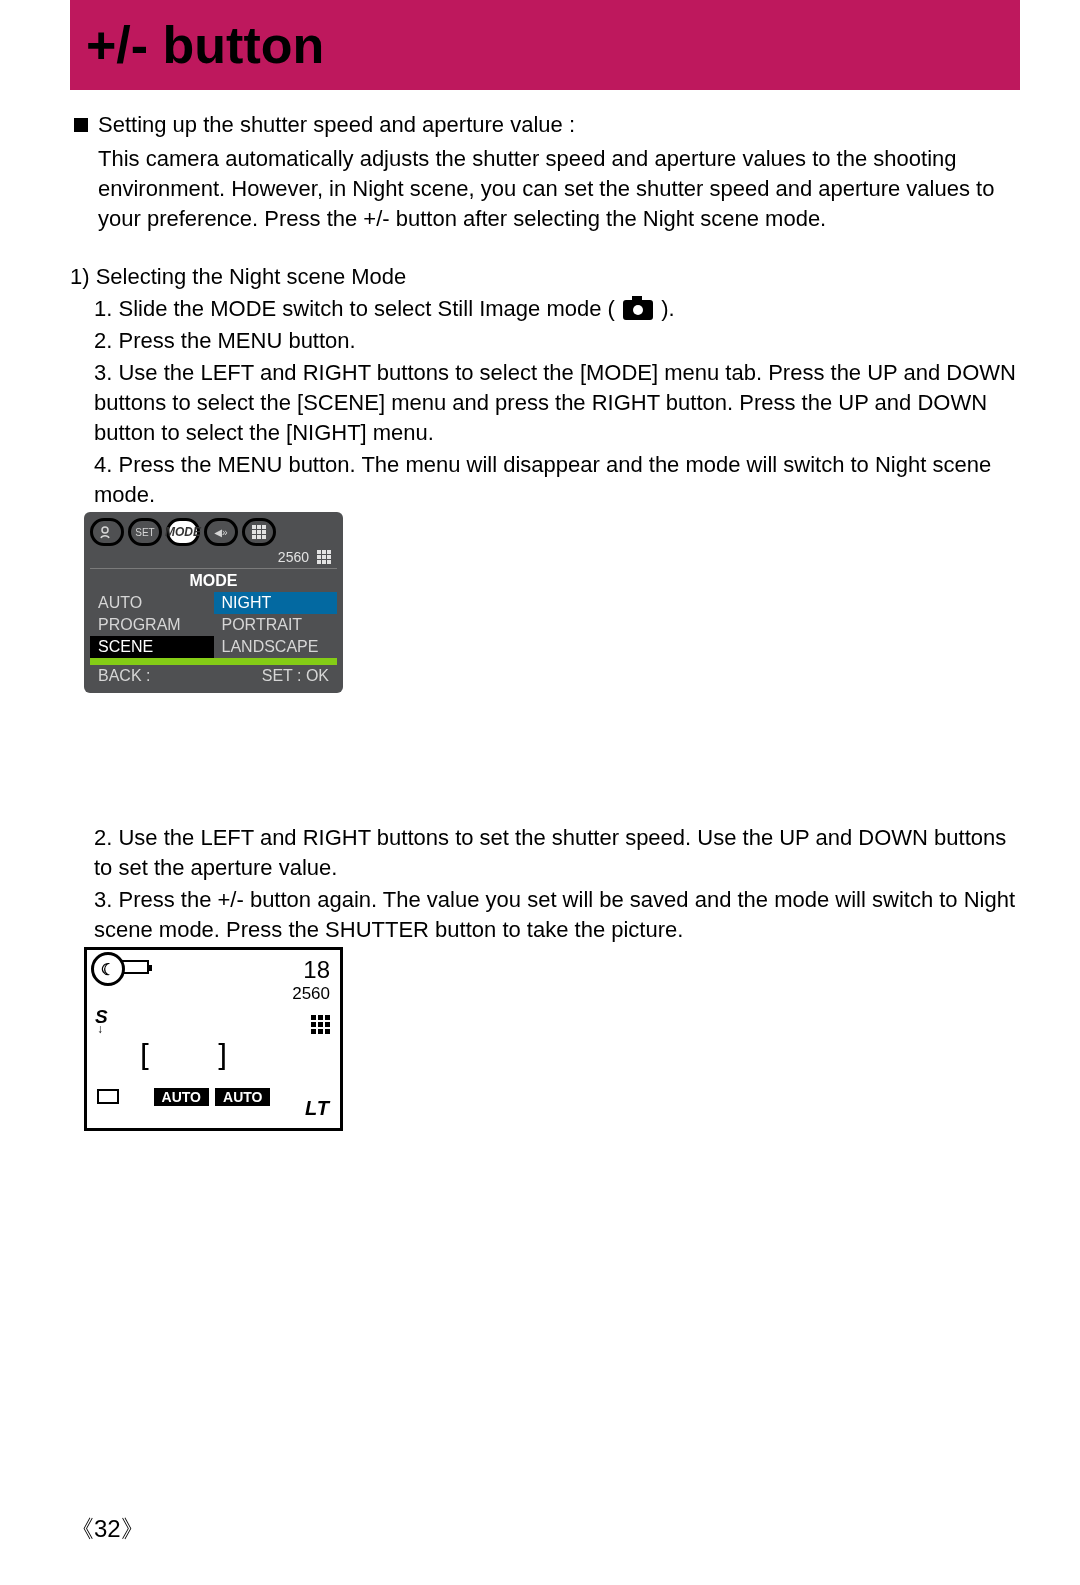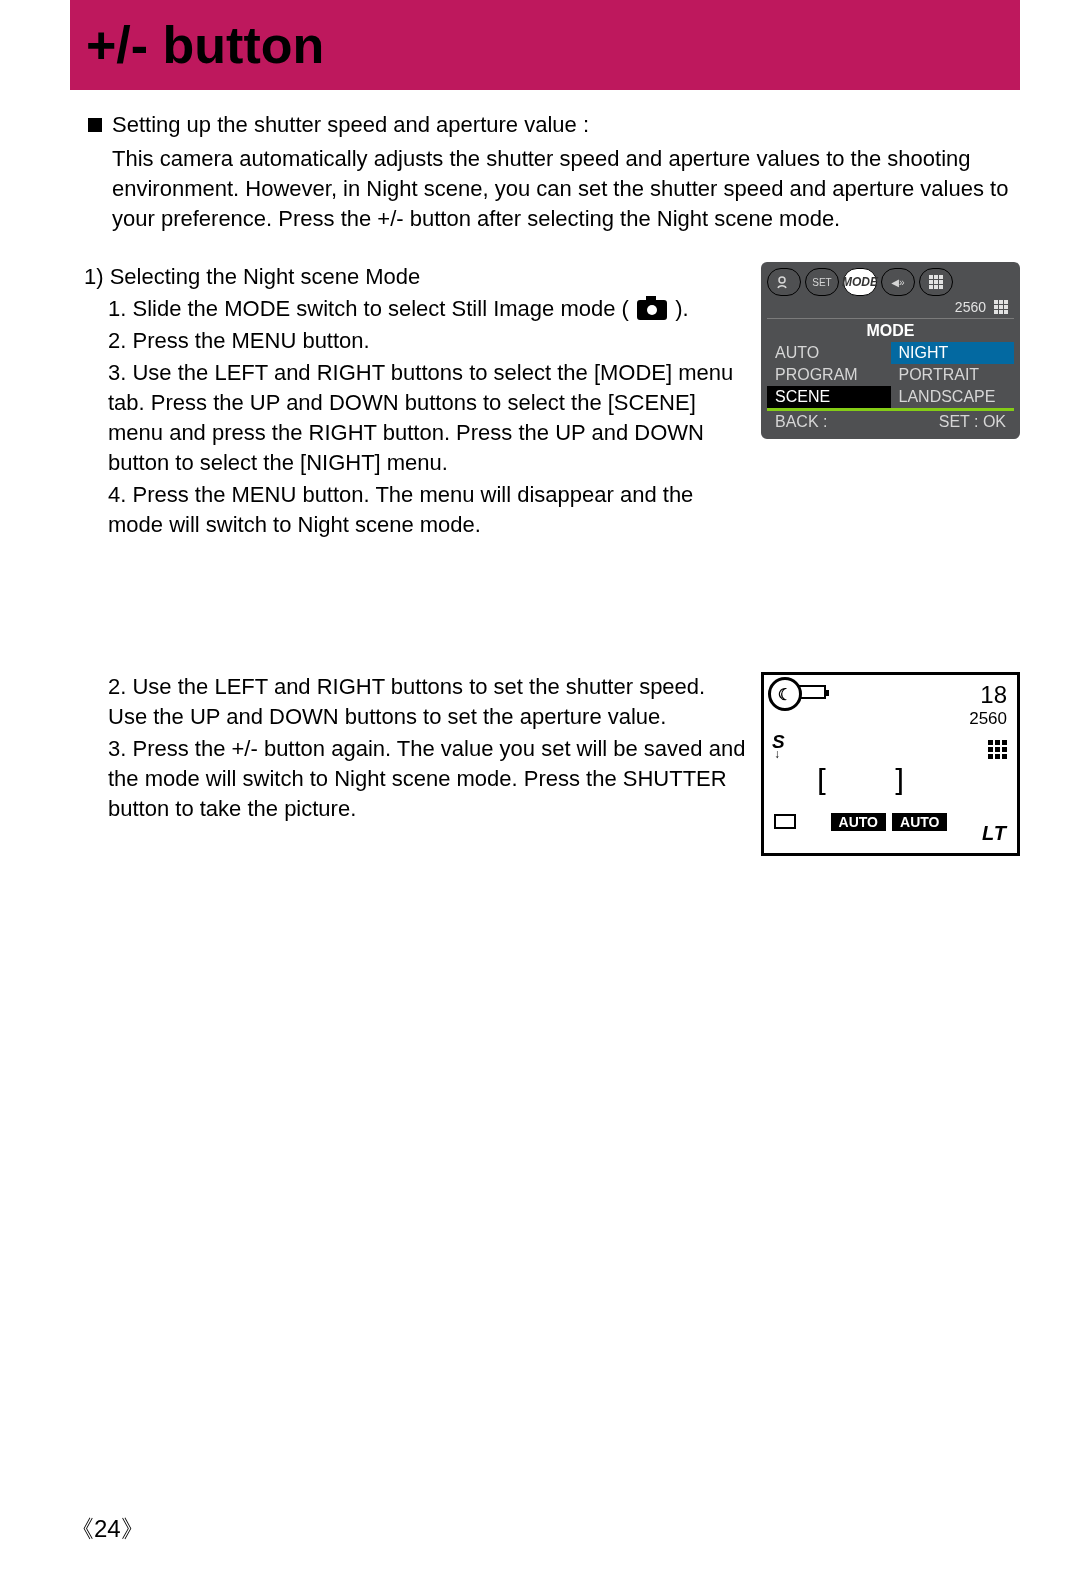--- a/index.html
+++ b/index.html
@@ -1,53 +1,53 @@
 <!DOCTYPE html>
 <html><head>
 <meta charset="utf-8">
 <style>
   * { box-sizing: border-box; margin: 0; padding: 0; }
   html, body { width: 1080px; height: 1585px; background: #fff; font-family: Arial, Helvetica, sans-serif; color: #000; }
   .page { width: 1080px; height: 1585px; position: relative; padding: 0 60px 0 70px; }
   .title-bar { position: absolute; top: 0; left: 70px; right: 60px; height: 90px; background: #be185d; display: flex; align-items: center; padding-left: 16px; }
   .title-text { font-size: 52px; font-weight: bold; }
-  .content { position: absolute; top: 110px; left: 84px; right: 60px; }
+  .content { position: absolute; top: 110px; left: 70px; right: 60px; }
   .bullet-row { display: flex; align-items: flex-start; margin-bottom: 4px; }
   .square { width: 14px; height: 14px; background: #000; flex: 0 0 14px; margin: 8px 10px 0 4px; }
   .bullet-text { font-size: 22px; line-height: 30px; }
   .intro { font-size: 22px; line-height: 30px; padding-left: 28px; margin-bottom: 28px; }
-  .section { display: flex; align-items: flex-start; }
+  .section { display: flex; align-items: flex-start; flex-direction: column; }
   .section-left { flex: 1; font-size: 22px; line-height: 30px; }
   .section-right { flex: 0 0 auto; margin-left: 14px; }
   .step-title { margin-bottom: 2px; }
   .sub { padding-left: 24px; }
   .sub-item { display: flex; margin-bottom: 2px; }
   .sub-body { flex: 1; }
   .cam-icon { display: inline-block; position: relative; width: 30px; height: 20px; border: 2px solid #000; background: #000; border-radius: 3px; vertical-align: middle; margin: 0 2px; }
   .cam-icon::before { content: ""; position: absolute; top: -6px; left: 7px; width: 10px; height: 6px; background: #000; }
   .cam-icon::after { content: ""; position: absolute; top: 3px; left: 8px; width: 10px; height: 10px; background: #fff; border-radius: 50%; }
   .section2 { margin-top: 130px; }
   .page-num { position: absolute; bottom: 40px; left: 70px; font-size: 24px; }
 
   
   .menu-shot {
     width: 259px; background: #4f5052; border-radius: 6px; padding: 6px; font-size: 14px; color: #fff;
   }
   .menu-tabs { height: 28px; display: flex; align-items: center; gap: 4px; }
-  .tab { width: 34px; height: 28px; border: 1px solid #000000; border-radius: 14px; display: flex; align-items: center; justify-content: center; font-size: 10px; color:#d6d6d6; }
+  .tab { width: 34px; height: 28px; border: 3px solid #000000; border-radius: 14px; display: flex; align-items: center; justify-content: center; font-size: 10px; color:#d6d6d6; }
   .tab.active { background: #fff; color: #333; font-weight: bold; font-style: italic; font-size: 12px; }
   .menu-sub { height: 22px; display: flex; justify-content: flex-end; align-items: center; gap: 8px; font-size: 14px; padding-right: 6px; color:#e2e2e2;}
   .grid-icon { display: inline-grid; grid-template-columns: repeat(3,4px); grid-template-rows: repeat(3,4px); gap: 1px; }
   .grid-icon span { background: #e2e2e2; }
   .menu-header { height: 24px; display: flex; align-items: center; justify-content: center; font-weight: bold; font-size: 16px; background:#4f5052; border-top:1px solid #7b7b7b; }
   .menu-body { display: grid; grid-template-columns: 1fr 1fr; font-size: 16px; }
   .menu-cell { padding: 2px 8px; color: #d6d6d6; }
   .menu-cell.hl-scene { background: #000000; color: #fff; }
   .menu-cell.hl-night { background: #0369a1; color: #fff; }
-  .menu-footer { display: grid; grid-template-columns: 1fr 1fr; font-size: 16px; border-top: 3px solid #84cc16; }
+  .menu-footer { display: grid; grid-template-columns: 1fr 1fr; font-size: 16px; border-top: 7px solid #84cc16; }
   .menu-footer .menu-cell { padding: 2px 8px; }
   .menu-footer .right { text-align: right; }
 
   
   .night-shot {
     width: 259px; height: 184px; border: 3px solid #000; position: relative; background:#fff;
   }
   .ns-circle { position: absolute; top: 2px; left: 4px; width: 34px; height: 34px; border: 3px solid #000; border-radius: 50%; display:flex; align-items:center; justify-content:center; font-weight:bold; font-size:16px; background:#fff; z-index:2;}
   .ns-batt { position: absolute; top: 10px; left: 34px; width: 28px; height: 14px; border: 2px solid #000; }
   .ns-batt::after { content:""; position:absolute; right:-5px; top:3px; width:3px; height:6px; background:#000;}
@@ -202,14 +202,14 @@
               <div class="ns-auto">AUTO</div>
             </div>
             <div class="ns-lt">LT</div>
           </div>
         </div>
       </div>
     </div>
 
   </div>
 
-  <div class="page-num">《24》</div>
+  <div class="page-num">《32》</div>
 </div>
 
 </body></html>

